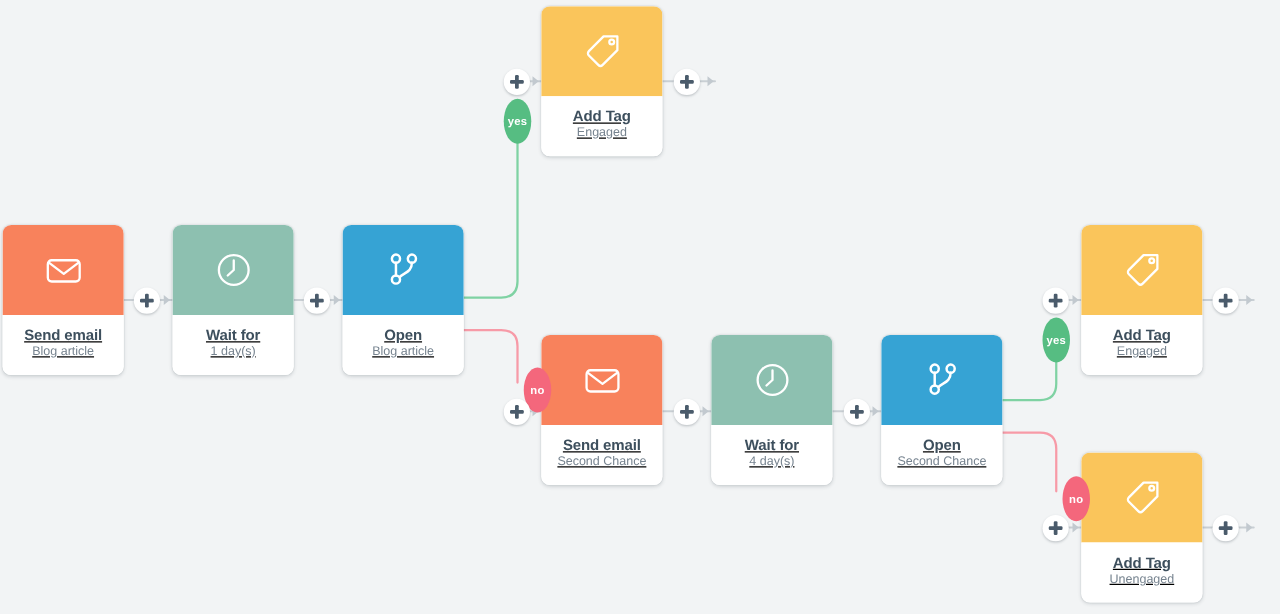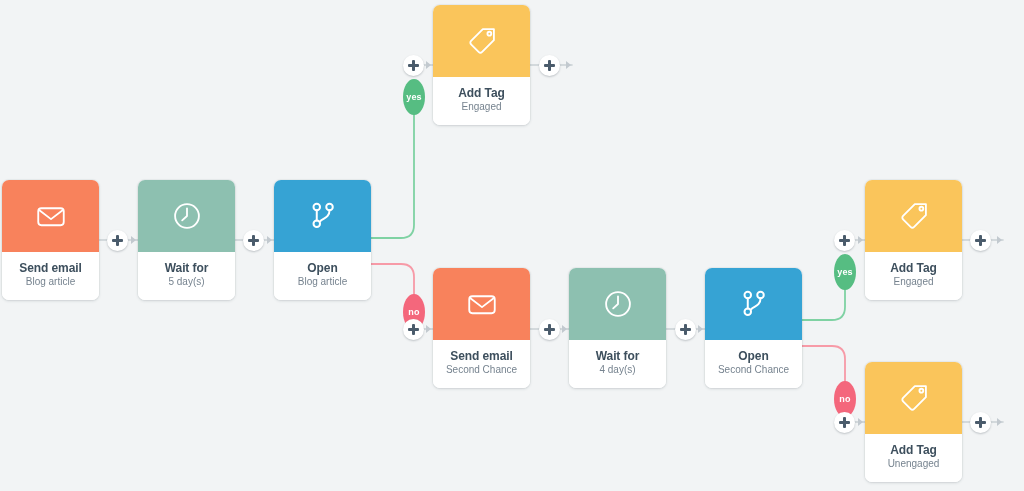--- a/index.html
+++ b/index.html
@@ -56,20 +56,21 @@
     justify-content: center;
   }
   .node-body {
     flex: 1 1 auto;
     background: #ffffff;
     display: flex;
     flex-direction: column;
     align-items: center;
     justify-content: center;
     padding-bottom: 3px;
+    text-decoration: underline;
   }
   .node-title {
     font-size: 12px;
     font-weight: bold;
     color: #3d4f5d;
     line-height: 14px;
     letter-spacing: -0.1px;
     white-space: nowrap;
   }
   .node-sub {
@@ -119,21 +120,21 @@
     z-index: 5;
     display: flex;
     align-items: center;
     justify-content: center;
     font-size: 9px;
     font-weight: bold;
     color: #ffffff;
     letter-spacing: 0.2px;
   }
   .badge-yes { background: #56bd82; }
-  .badge-no  { background: #f4677c; }
+  .badge-no  { background: #f4677c; margin-left: 16px; }
 
   
   .arrow {
     position: absolute;
     z-index: 2;
     width: 0; height: 0;
     border-top: 4px solid transparent;
     border-bottom: 4px solid transparent;
     border-left: 5px solid #c2c9cf;
   }
@@ -206,21 +207,21 @@
 
   <div class="node" style="left:138px; top:180px;">
     <div class="node-head head-wait">
       <svg class="node-icon" width="34" height="34" viewBox="0 0 24 24" fill="none" stroke="#ffffff" stroke-width="1.3" stroke-linecap="round" stroke-linejoin="round">
         <circle cx="12" cy="12" r="8.4"></circle>
         <path d="M12 6.6 L12 12 L8.6 15.1"></path>
       </svg>
     </div>
     <div class="node-body">
       <div class="node-title">Wait for</div>
-      <div class="node-sub">5 day(s)</div>
+      <div class="node-sub">1 day(s)</div>
     </div>
   </div>
 
   <div class="node" style="left:274px; top:180px;">
     <div class="node-head head-open">
       <svg class="node-icon" width="34" height="34" viewBox="0 0 24 24" fill="none" stroke="#ffffff" stroke-width="1.4" stroke-linecap="round" stroke-linejoin="round">
         <circle cx="7.6" cy="5.6" r="2.3"></circle>
         <circle cx="16.6" cy="5.6" r="2.3"></circle>
         <circle cx="7.6" cy="17.4" r="2.3"></circle>
         <path d="M7.6 7.9 L7.6 15.1"></path>

